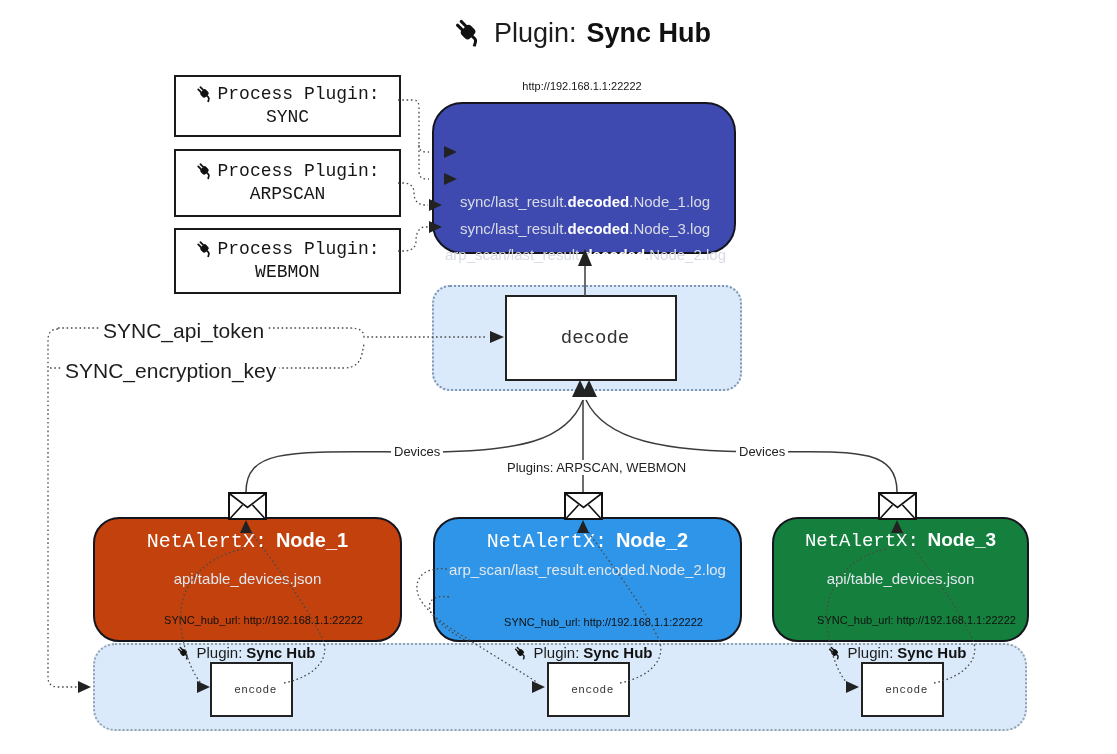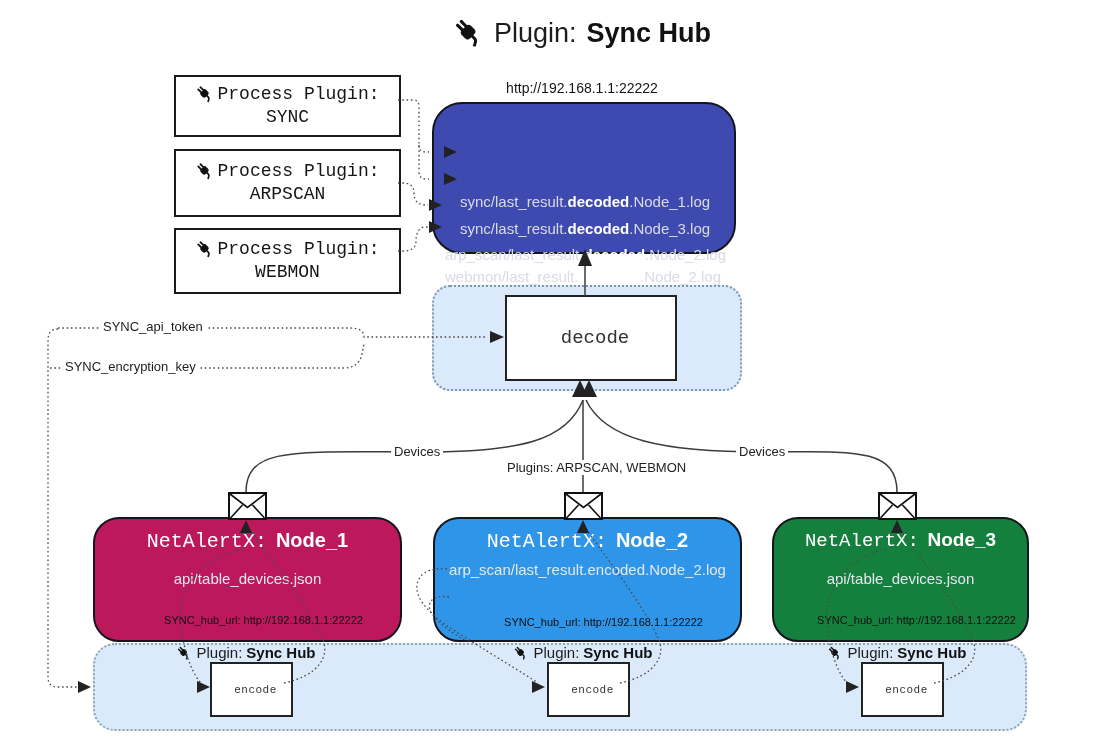--- a/index.html
+++ b/index.html
@@ -14,21 +14,21 @@
 
   
   .pbox{position:absolute;background:#fff;border:2px solid #1a1a1a;z-index:10;
         font-family:"Liberation Mono",monospace;color:#161616;text-align:center;}
   .pbox-l1{display:flex;align-items:flex-end;justify-content:center;gap:2px;
            font-size:18px;margin-top:7px;}
   .pbox-l2{font-size:18px;margin-top:3px;}
 
   
   .hub-url{position:absolute;left:432px;top:80px;width:300px;text-align:center;
-           font-size:14px;color:#161616;z-index:12;}
+           font-size:11px;color:#161616;z-index:12;}
   .hub{position:absolute;left:432px;top:102px;width:300px;height:148px;border-radius:30px;
        background:#3f4ab0;border:2px solid #15151f;z-index:10;}
   .hub-title{position:absolute;left:0;top:11px;width:100%;text-align:center;white-space:nowrap;}
   .mono-pre{font-family:"Liberation Mono",monospace;font-size:20px;color:#fff;margin-right:.45em;}
   .bold-name{font-family:"Liberation Sans",sans-serif;font-size:20px;font-weight:700;color:#fff;}
   .hub-line{position:absolute;font-size:15px;color:#d8dbe4;white-space:nowrap;margin-top:48px;}
   .hub-line b{color:#fff;}
 
   
   .panel{position:absolute;background:#daeafb;border:2px dotted #7e96b4;border-radius:18px;z-index:1;}
@@ -41,21 +41,21 @@
 
   
   .node{position:absolute;background:#2e95e8;border:2px solid #15151f;border-radius:26px;z-index:10;height:121px;top:517px;}
   .node-title{position:absolute;left:0;top:10px;width:100%;text-align:center;white-space:nowrap;}
   .node-line{position:absolute;left:0;width:100%;text-align:center;font-size:15px;color:#e3e7ee;white-space:nowrap;}
   .node-footer{position:absolute;left:16px;width:100%;text-align:center;font-size:11px;color:#101010;}
 
   
   .lbl{position:absolute;background:#fff;font-size:13px;color:#222;padding:0 3px;
        white-space:nowrap;z-index:40;}
-  .setlbl{font-size:13px;color:#1d1d1d;}
+  .setlbl{font-size:21px;color:#1d1d1d;}
 
   
   .enc-label{position:absolute;top:644px;width:160px;display:flex;align-items:center;
              justify-content:center;gap:4px;font-size:15px;color:#111;z-index:25;white-space:nowrap;}
   .enc-label .bold-name{font-size:15px;color:#111;}
   .enc-label .t-pre{color:#1c1c1c;}
 
   .envelope{position:absolute;z-index:35;}
   .overlay{position:absolute;left:0;top:0;z-index:30;pointer-events:none;}
   .solidln{stroke:#3c3c3c;stroke-width:1.5;fill:none;}
@@ -118,34 +118,33 @@
         <span>Process Plugin:</span>
       </div>
     <div class="pbox-l2">WEBMON</div>
   </div>
 
   <div class="hub-url">http://192.168.1.1:22222</div>
   <div class="hub" style="background: rgb(63, 74, 176);">
     <div class="hub-line" style="left:26px;top:41px"><span>sync/last_result.</span><b>decoded</b><span>.Node_1.log</span></div>
     <div class="hub-line" style="left:26px;top:68px"><span>sync/last_result.</span><b>decoded</b><span>.Node_3.log</span></div>
     <div class="hub-line" style="left:11px;top:94px"><span>arp_scan/last_result.</span><b>decoded</b><span>.Node_2.log</span></div>
-    <div class="hub-line" style="left:11px;top:116px"><span>webmon/last_result.</span><b>decoded</b><span>.Node_2.log</span></div>
   </div>
 
   <div class="panel" style="left: 432px; top: 285px; width: 306px; height: 102px; background: rgb(218, 234, 251);"></div>
   <div class="whitebox" style="left:505px;top:295px;width:160px;height:82px;font-size:19px">decode</div>
 
   <div class="lbl setlbl" style="left:100px;top:319px">SYNC_api_token</div>
   <div class="lbl setlbl" style="left:62px;top:359px">SYNC_encryption_key</div>
 
   <div class="lbl" style="left:391px;top:444px">Devices</div>
   <div class="lbl" style="left:504px;top:460px">Plugins: ARPSCAN, WEBMON</div>
   <div class="lbl" style="left:736px;top:444px">Devices</div>
 
-  <div class="node" style="left: 93px; width: 305px; background: #be185d;">
+  <div class="node" style="left: 93px; width: 305px; background: #c2410c;">
     <div class="node-title">
       <span class="mono-pre">NetAlertX:</span><span class="bold-name">Node_1</span>
     </div>
     <div class="node-line" style="top:51px">api/table_devices.json</div>
     <div class="node-footer" style="top:95px">SYNC_hub_url: http://192.168.1.1:22222</div>
   </div>
   <div class="node" style="left: 433px; width: 305px; background: rgb(46, 149, 232);">
     <div class="node-title">
       <span class="mono-pre">NetAlertX:</span><span class="bold-name">Node_2</span>
     </div>

